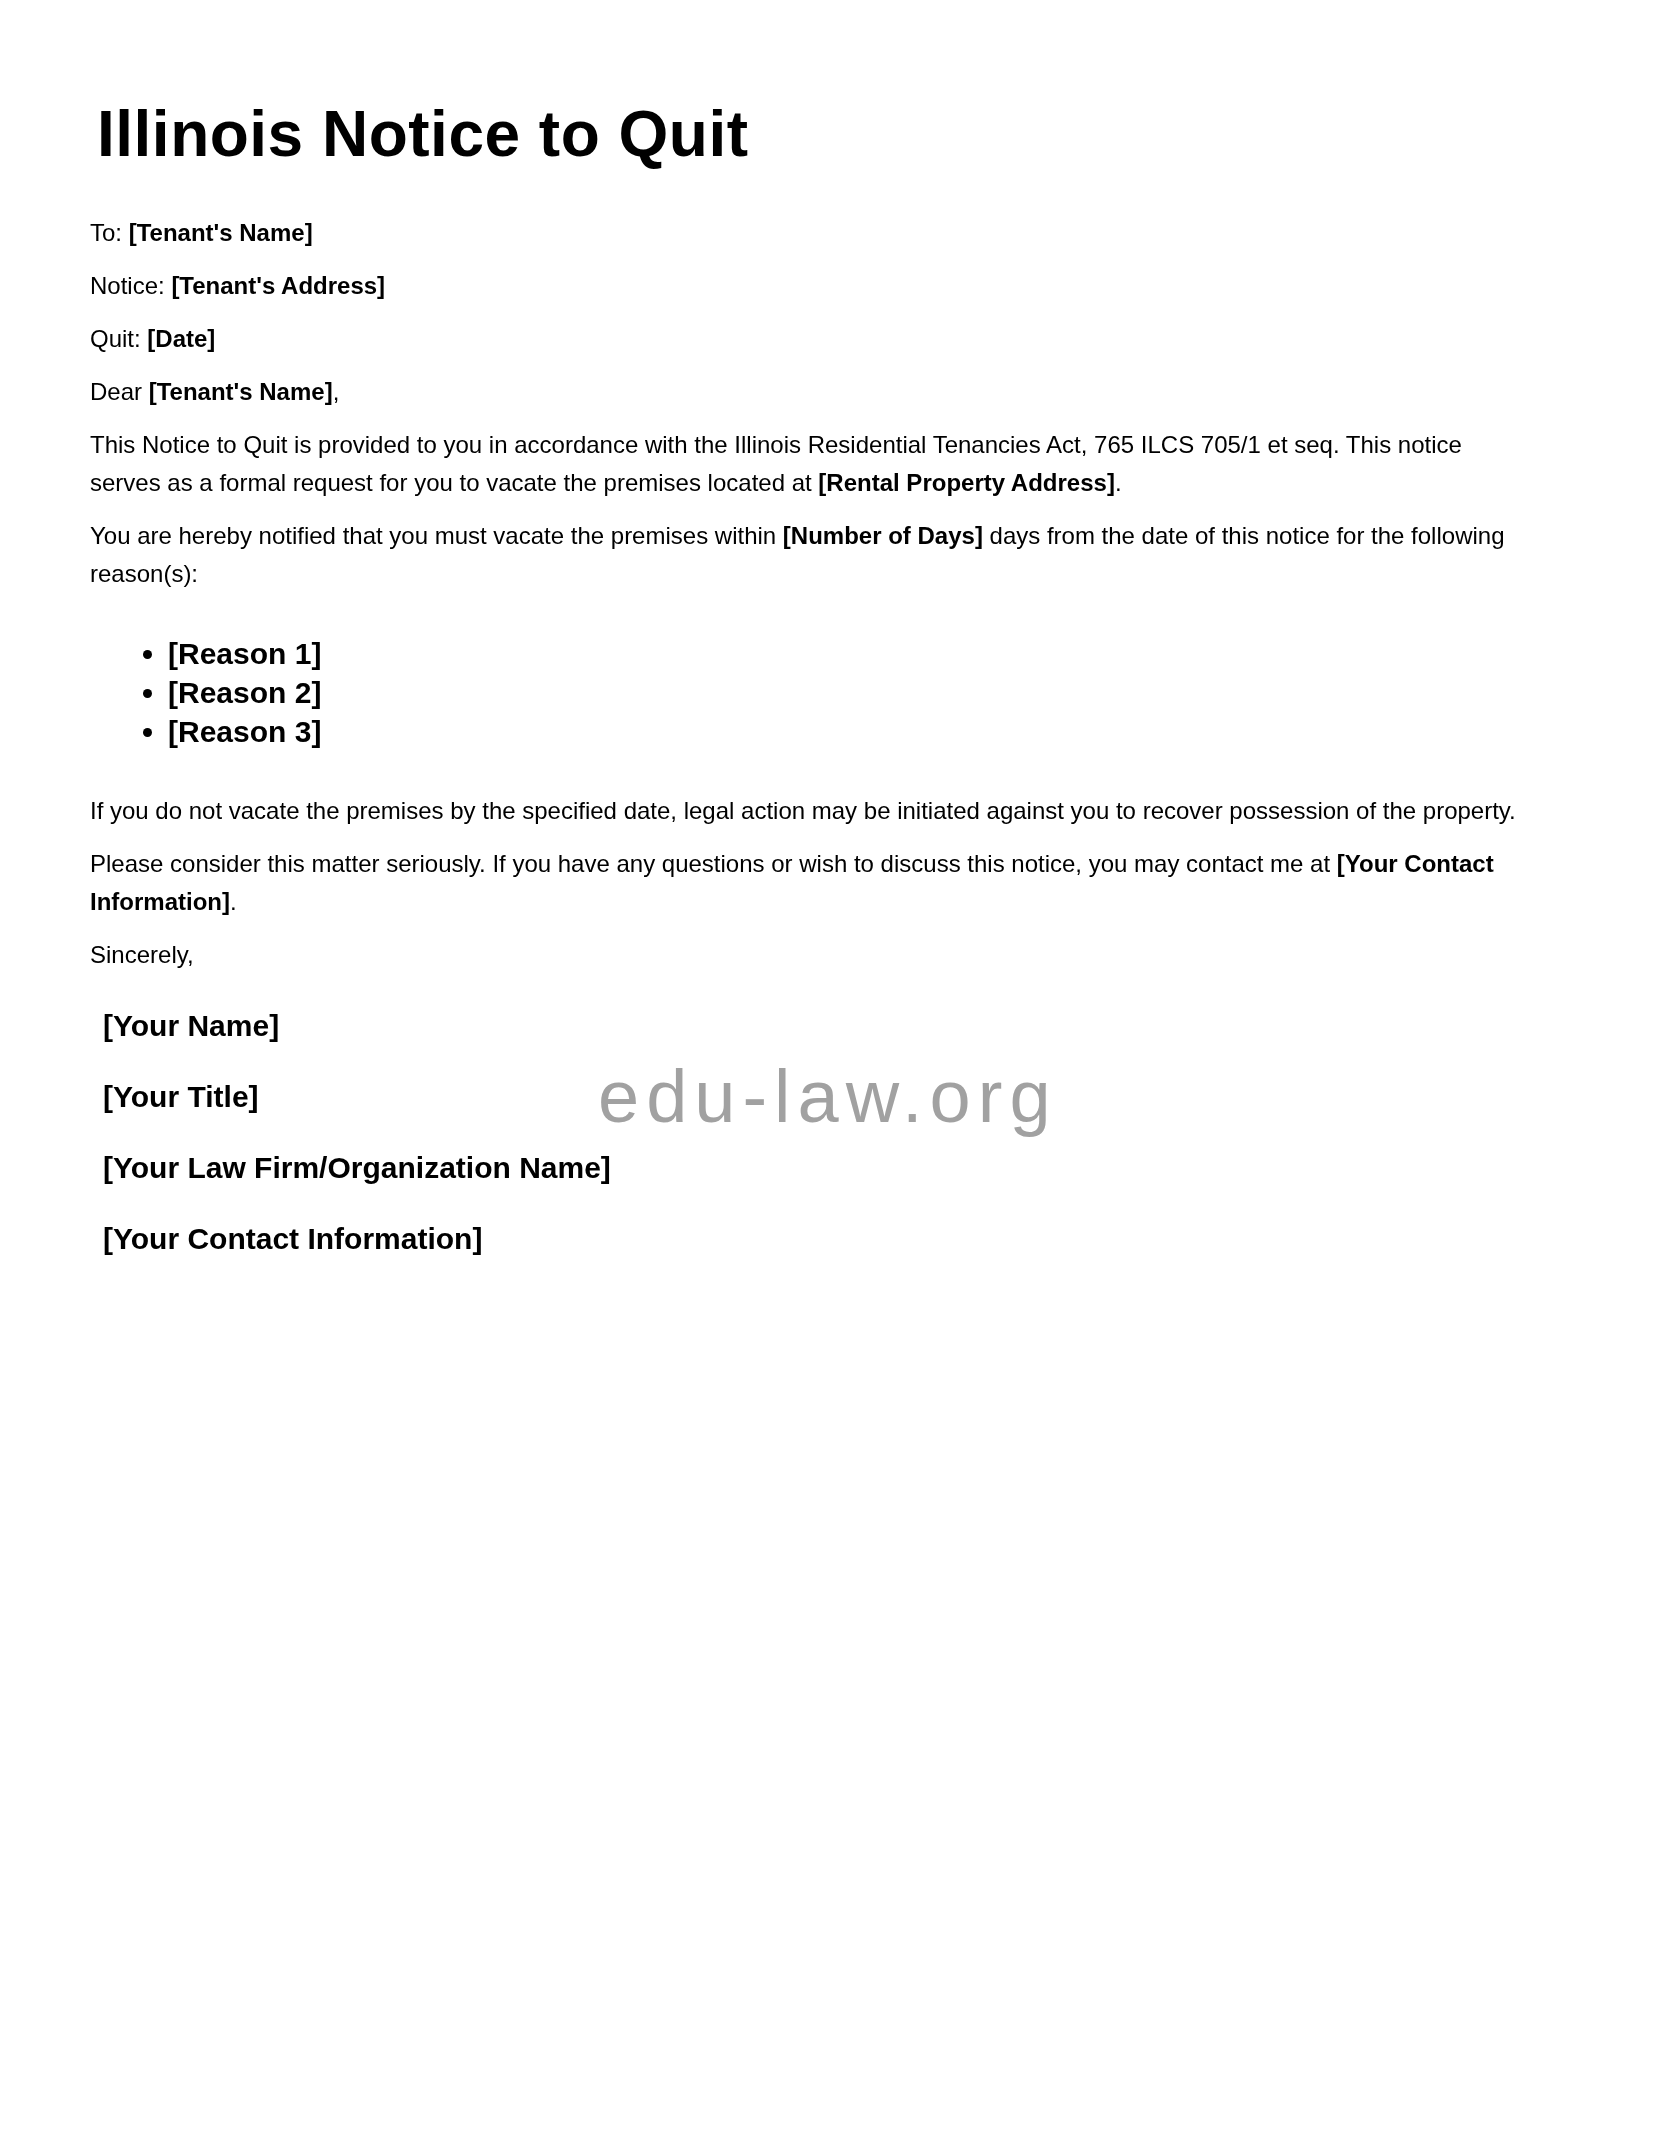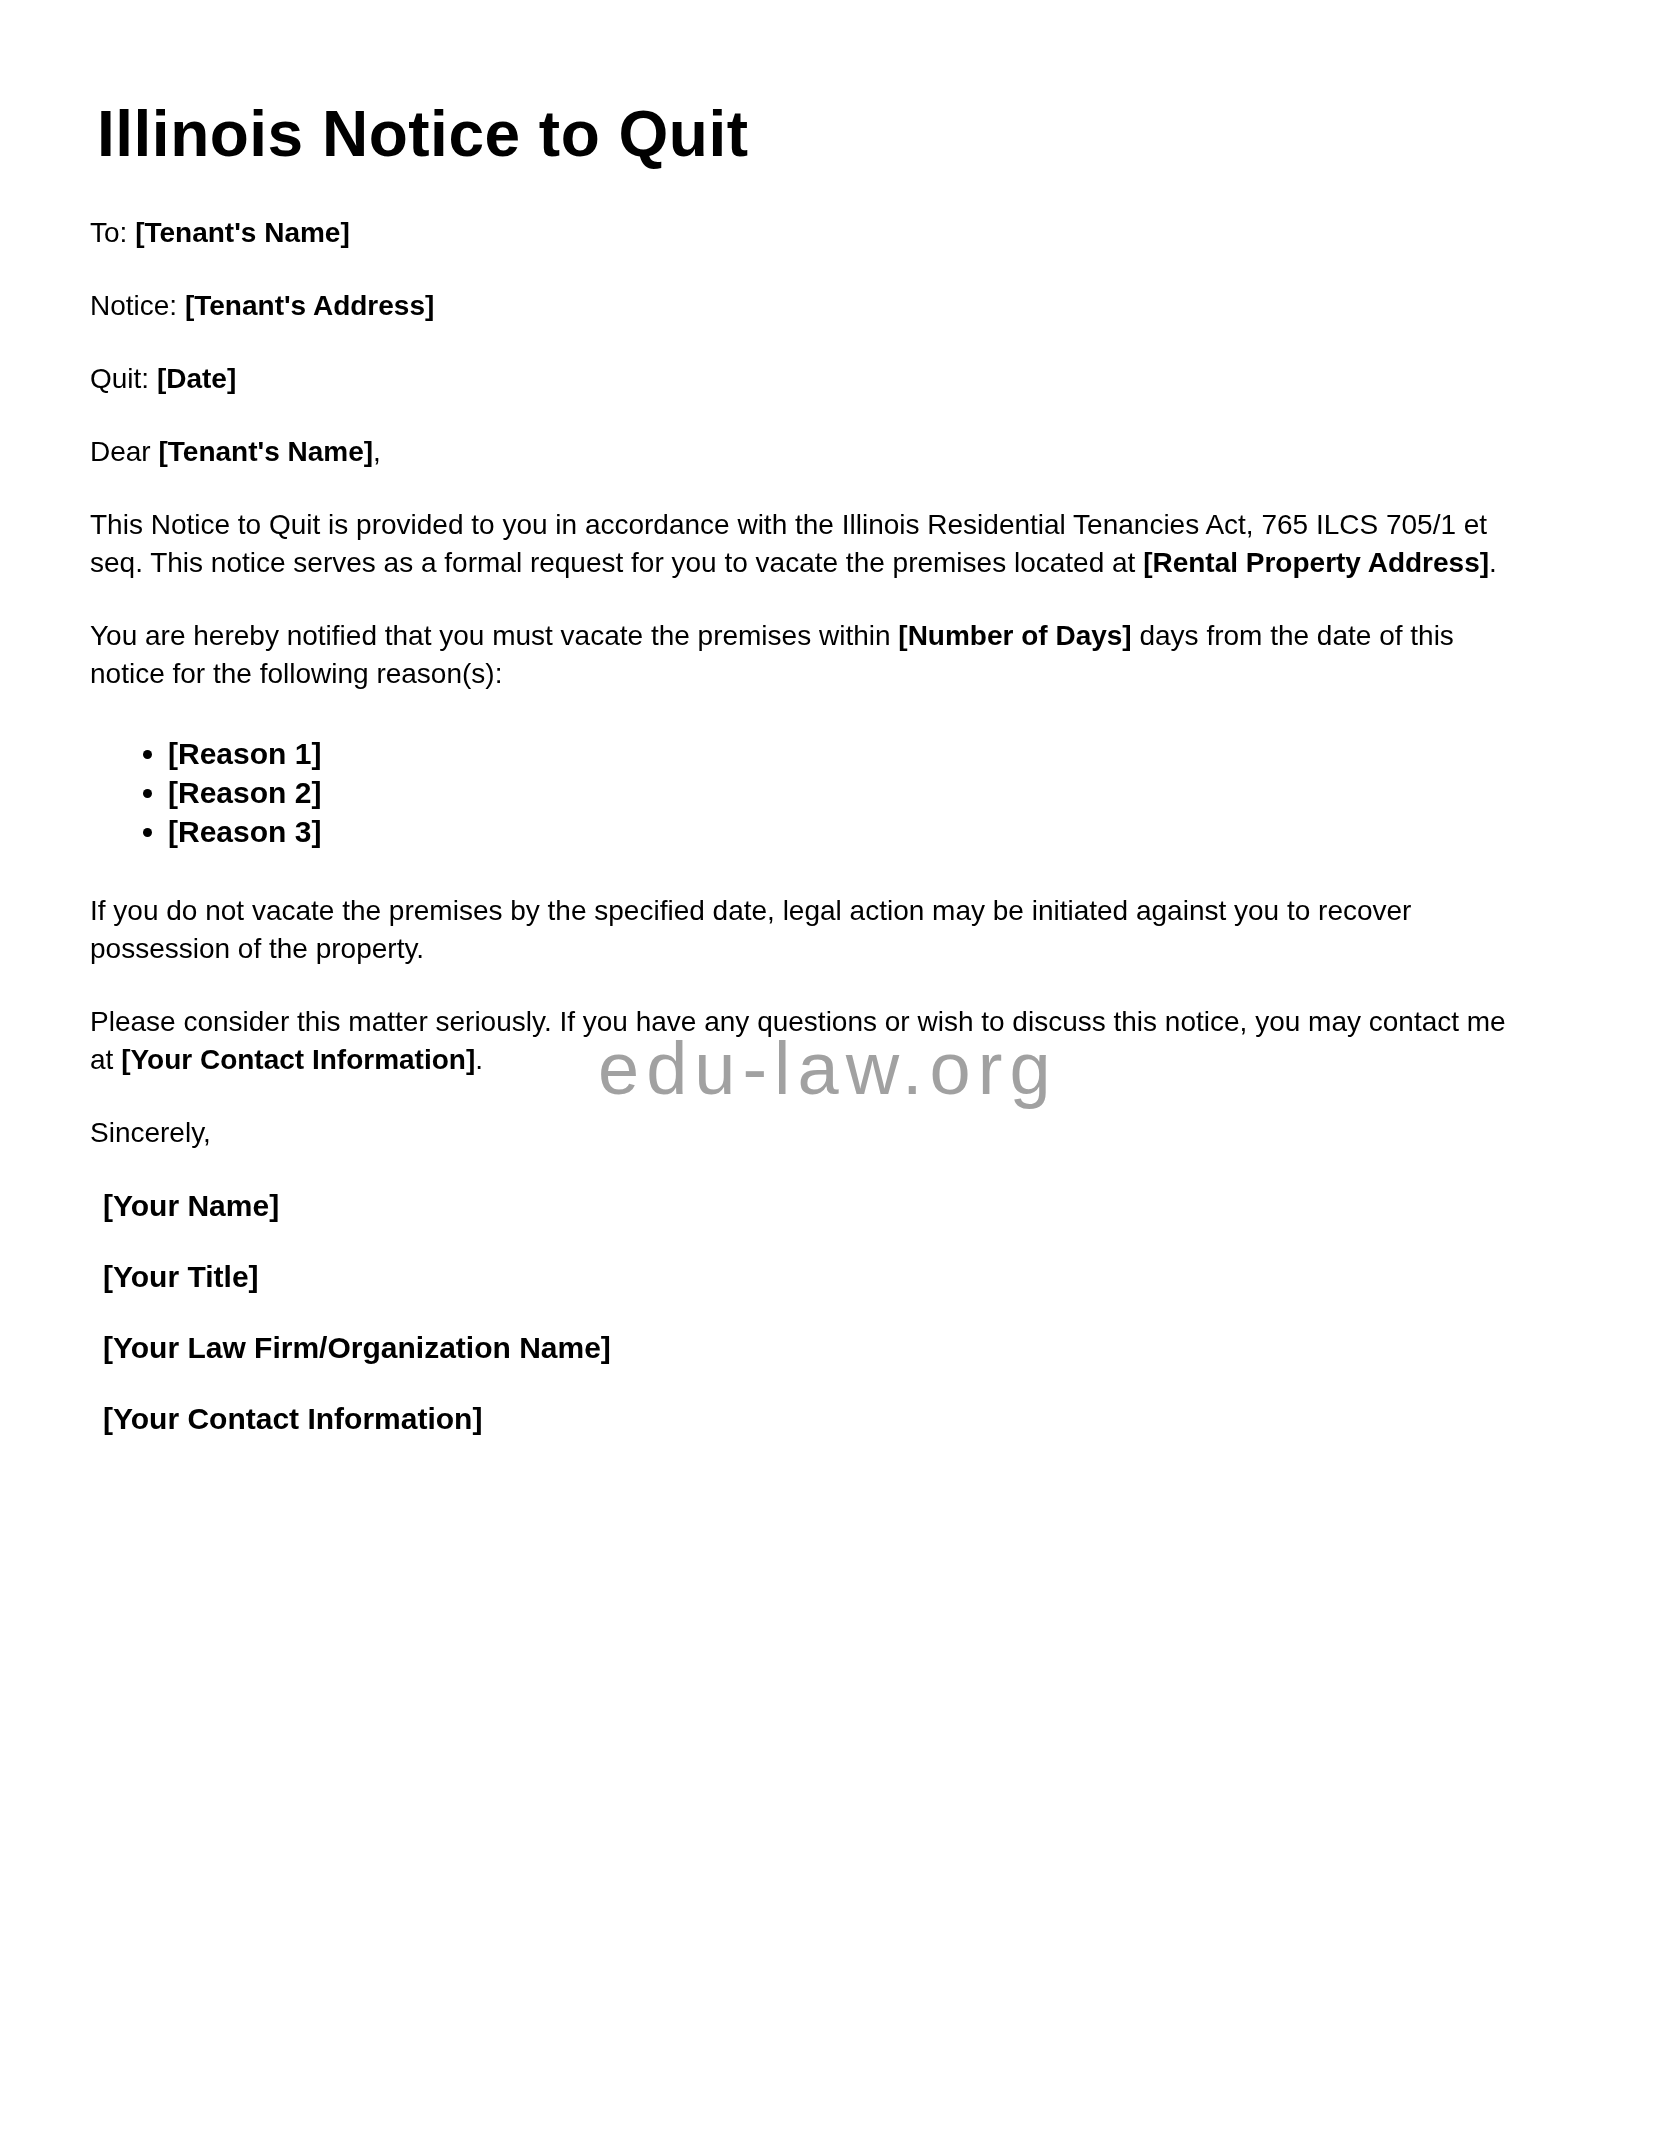--- a/index.html
+++ b/index.html
@@ -27,23 +27,23 @@
     padding: 96px 128px 0 90px;
   }
   .doc-title {
     font-size: 64px;
     font-weight: bold;
     line-height: 76px;
     letter-spacing: 0.5px;
     margin: 0 0 42px 7px;
   }
   .line {
-    font-size: 28px;
+    font-size: 24px;
     line-height: 38px;
-    margin: 35px 0;
+    margin: 15px 0;
   }
   .line b, .line .ph {
     font-weight: bold;
   }
   ul.reasons {
     margin: 41px 0;
     padding-left: 78px;
     list-style-type: disc;
   }
   ul.reasons li {
@@ -53,21 +53,21 @@
   }
   .sig-line {
     font-size: 30px;
     line-height: 38px;
     margin: 33px 13px;
     font-weight: bold;
   }
   .watermark {
     position: absolute;
     z-index: 0;
-    top: 1032px;
+    top: 1060px;
     left: 598px;
     font-size: 74px;
     line-height: 74px;
     letter-spacing: 7px;
     font-weight: normal;
     color: #7e7e7e;
     opacity: 0.72;
     white-space: nowrap;
     pointer-events: none;
   }

